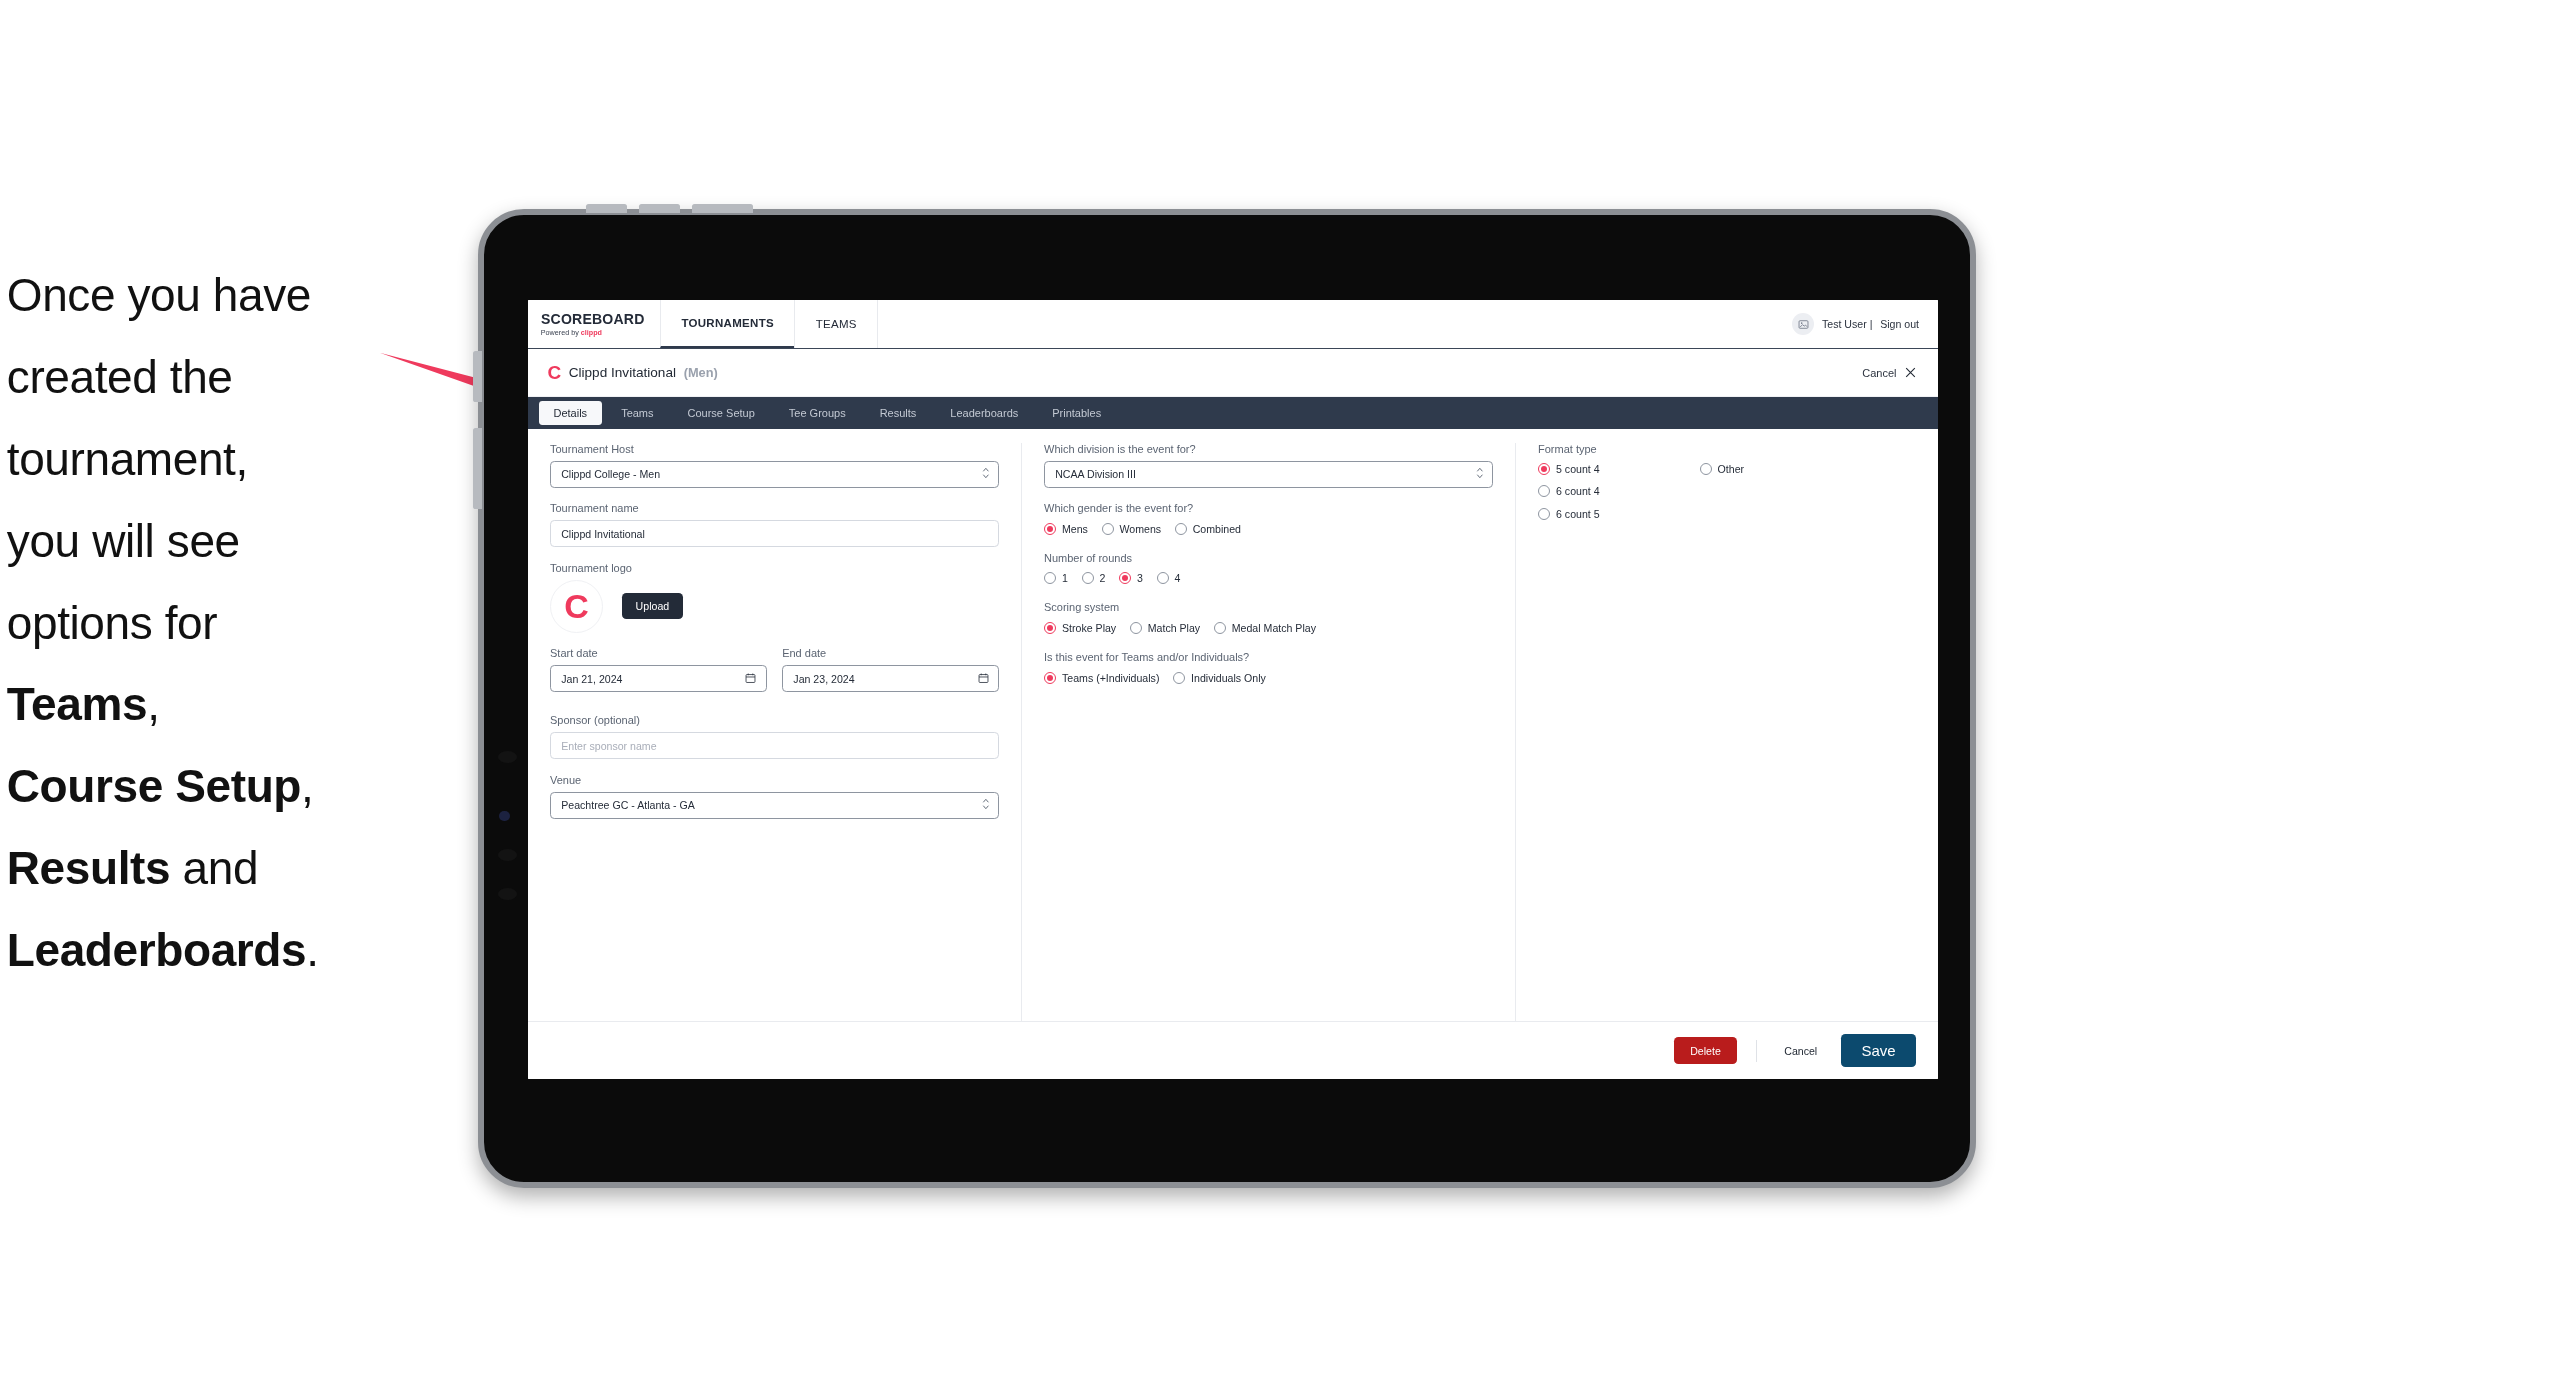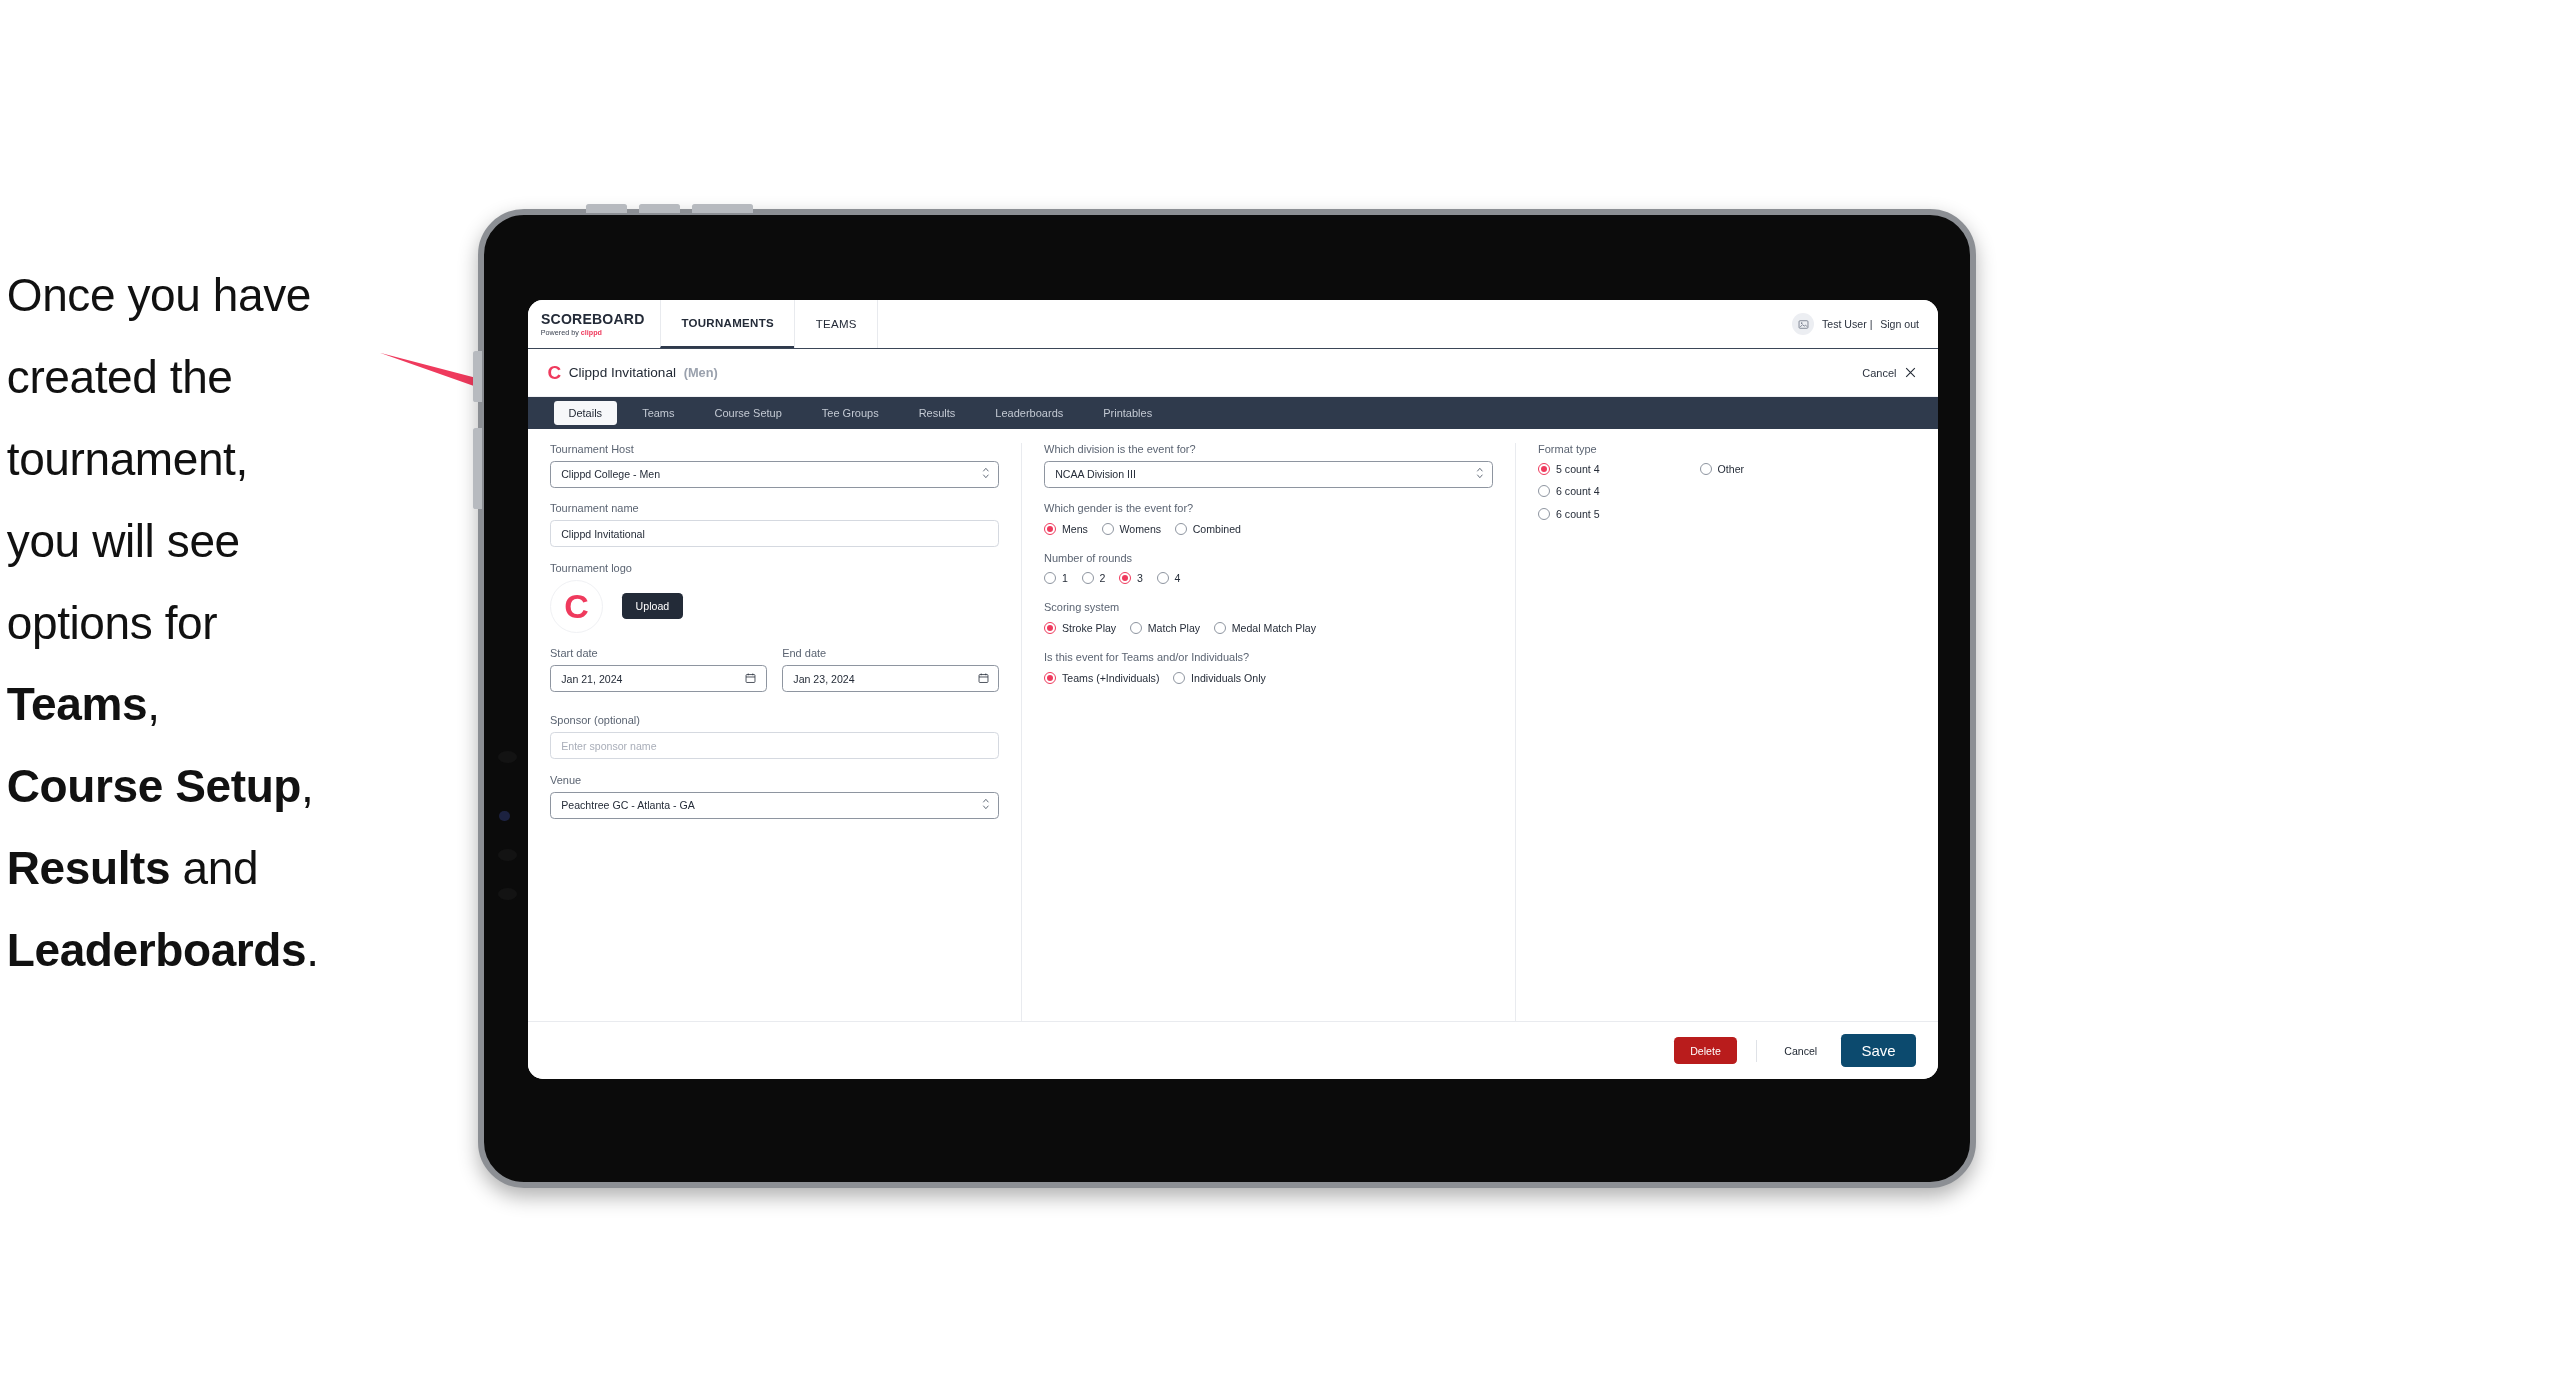--- a/index.html
+++ b/index.html
@@ -56,21 +56,21 @@
     background: #131313;
   }
   .dot-blue { background: #1c2240; }
 
   
   .screen {
     position: absolute;
     left: 44px; top: 85px;
     width: 1410px; height: 779px;
     background: #ffffff;
-    border-radius: 15px;
+    border-radius: 1px;
     overflow: hidden;
     display: flex; flex-direction: column;
   }
 
   
   .topbar {
     height: 49px; flex: 0 0 49px;
     background: #ffffff;
     border-bottom: 1.7px solid #3b4657;
     display: flex; align-items: stretch;
@@ -123,21 +123,21 @@
   .tourn-title { font-size: 13.6px; color: #232a35; margin-left: 3.4px; }
   .tourn-gender { font-size: 12.8px; color: #9aa1ad; margin-left: 7.7px; font-weight: bold; }
   .titlerow-spacer { flex: 1 1 auto; }
   .cancel-x { display: flex; align-items: center; gap: 8.5px; font-size: 11px; color: #2c333f; cursor: pointer; }
 
   
   .tabstrip {
     height: 32px; flex: 0 0 32px;
     background: #2f3a4c;
     display: flex; align-items: center;
-    padding-left: 26px; gap: 11px;
+    padding-left: 11px; gap: 5px;
   }
   .tab {
     font-size: 11px; color: #c3c9d3; padding: 0 14.5px;
     height: 24px; display: flex; align-items: center; cursor: pointer;
     border-radius: 3.4px;
   }
   .tab.active { background: #f7f8fa; color: #1e2531; font-weight: 400; }
 
   
   .formbody {

